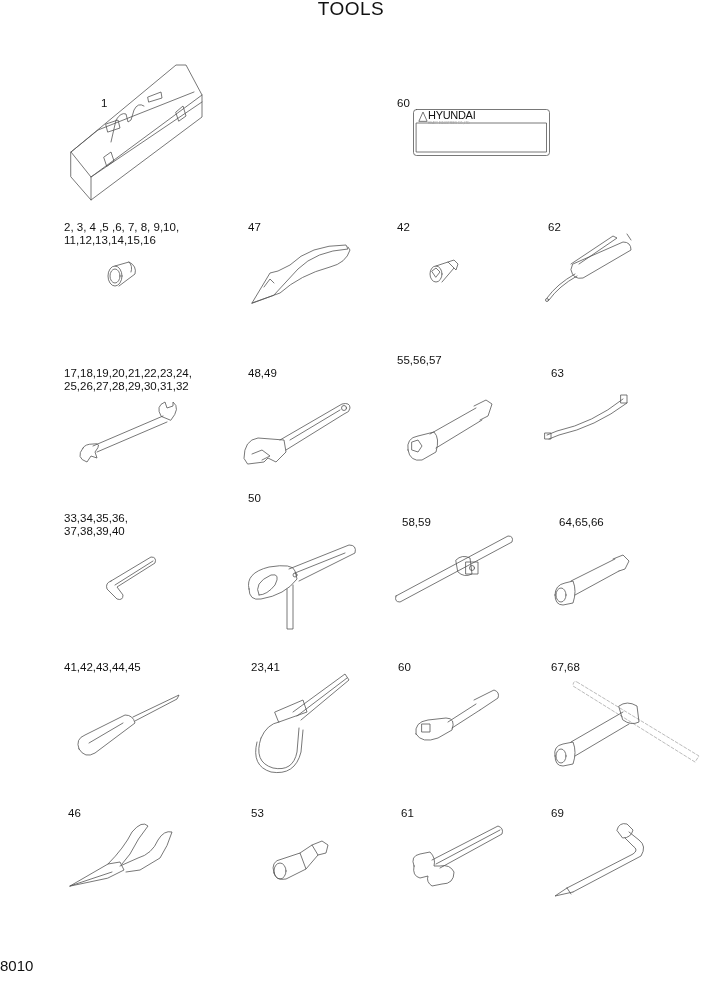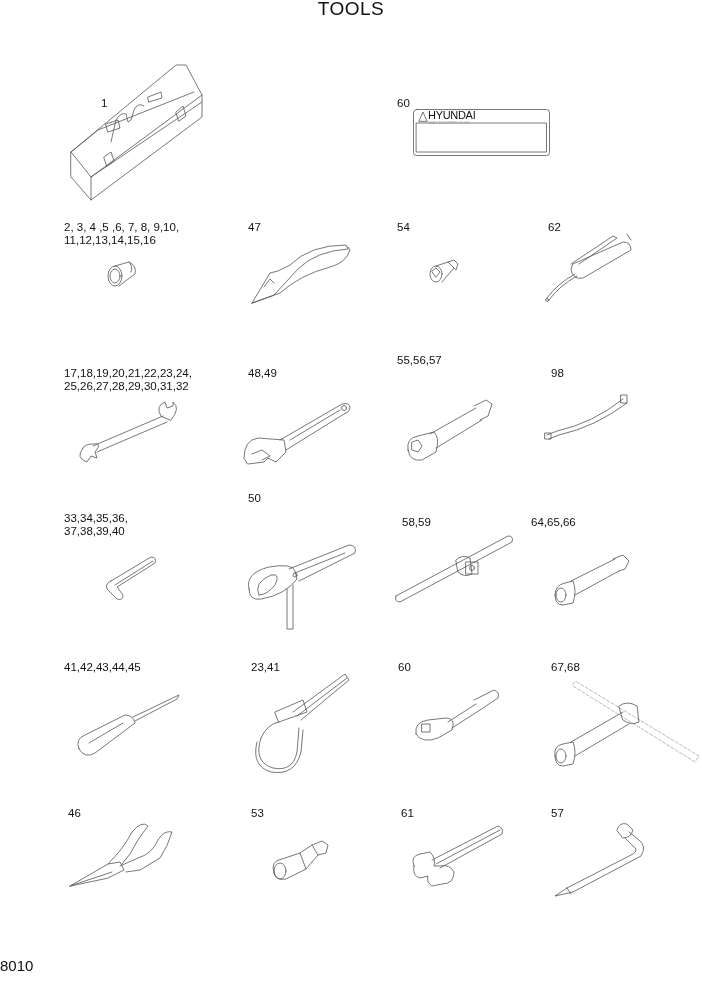--- a/index.html
+++ b/index.html
@@ -51,21 +51,21 @@
   <path d="M24 0 Q28 4 26 10"></path>
 </svg>
 
 <div class="label" style="left:248px;top:221px">47</div>
 <svg class="fig" style="left:250px;top:245px" width="110" height="65">
   <path d="M2 58 L20 28 L28 26 L40 20 Q60 0 96 0 L98 4 Q66 6 48 24 L24 50 Z"></path>
   <path d="M2 58 L30 48 Q50 30 80 22 Q96 18 100 5 L98 2"></path>
   <path d="M14 42 L20 34 L24 38"></path>
 </svg>
 
-<div class="label" style="left:397px;top:221px">54</div>
+<div class="label" style="left:397px;top:221px">42</div>
 <svg class="fig" style="left:428px;top:258px" width="40" height="30">
   <ellipse cx="8" cy="16" rx="6" ry="8"></ellipse>
   <path d="M8 8 L20 4 L26 10 L14 24"></path>
   <path d="M20 4 L26 2 L30 6 L28 12 L26 10"></path>
   <path d="M4 13 L8 10 L12 14 L8 19 Z"></path>
 </svg>
 
 <div class="label" style="left:548px;top:221px">62</div>
 <svg class="fig" style="left:543px;top:234px" width="95" height="80">
   <path d="M28 30 L70 2 L74 4 L36 30"></path>
@@ -96,21 +96,21 @@
 
 <div class="label" style="left:397px;top:354px">55,56,57</div>
 <svg class="fig" style="left:404px;top:398px" width="95" height="70">
   <path d="M4 52 Q2 40 14 38 L30 34 Q36 40 32 54 L18 62 Q6 64 4 52 Z"></path>
   <path d="M8 44 L14 42 L18 48 L14 54 L8 52 Z"></path>
   <path d="M26 36 L72 10"></path>
   <path d="M32 50 L78 22"></path>
   <path d="M70 8 L82 2 L88 6 L84 18 L76 22"></path>
 </svg>
 
-<div class="label" style="left:551px;top:367px">98</div>
+<div class="label" style="left:551px;top:367px">63</div>
 <svg class="fig" style="left:543px;top:393px" width="90" height="50">
   <path d="M4 42 L14 38 Q50 30 80 6"></path>
   <path d="M6 46 L16 42 Q52 34 84 10"></path>
   <rect x="2" y="40" width="6" height="6"></rect>
   <rect x="78" y="2" width="6" height="8"></rect>
 </svg>
 
 <div class="label" style="left:64px;top:512px">33,34,35,36,
 37,38,39,40</div>
 <svg class="fig" style="left:103px;top:555px" width="60" height="50">
@@ -129,21 +129,21 @@
 </svg>
 
 <div class="label" style="left:402px;top:516px">58,59</div>
 <svg class="fig" style="left:392px;top:530px" width="125" height="75">
   <path d="M4 66 L116 6 Q122 6 120 12 L8 72 Q2 72 4 66 Z"></path>
   <path d="M64 30 Q70 24 78 28 L80 44 Q72 48 66 42 Z"></path>
   <rect x="74" y="32" width="12" height="12"></rect>
   <circle cx="80" cy="38" r="2.5"></circle>
 </svg>
 
-<div class="label" style="left:531px;top:516px">64,65,66</div>
+<div class="label" style="left:559px;top:516px">64,65,66</div>
 <svg class="fig" style="left:553px;top:555px" width="80" height="55">
   <path d="M2 40 Q2 30 12 28 L20 26 Q24 36 20 48 L10 50 Q2 50 2 40 Z"></path>
   <ellipse cx="8" cy="40" rx="5" ry="7"></ellipse>
   <path d="M18 26 L62 4"></path>
   <path d="M22 40 L66 16"></path>
   <path d="M60 4 L70 0 L76 6 L72 14 L66 16"></path>
 </svg>
 
 <div class="label" style="left:64px;top:661px">41,42,43,44,45</div>
 <svg class="fig" style="left:75px;top:695px" width="110" height="70">
@@ -197,21 +197,21 @@
   <path d="M42 10 L52 6 L58 10 L56 18 L48 20"></path>
 </svg>
 
 <div class="label" style="left:401px;top:807px">61</div>
 <svg class="fig" style="left:410px;top:826px" width="100" height="65">
   <path d="M4 40 Q0 30 10 28 L20 26 Q26 32 24 40 L30 40 Q40 38 44 46 Q44 58 32 58 L22 60 Q16 56 18 50 L10 52 Q2 50 4 40 Z"></path>
   <path d="M22 34 L88 0 Q94 2 92 8 L30 42"></path>
   <path d="M26 38 L90 4"></path>
 </svg>
 
-<div class="label" style="left:551px;top:807px">57</div>
+<div class="label" style="left:551px;top:807px">69</div>
 <svg class="fig" style="left:553px;top:822px" width="100" height="80">
   <path d="M64 8 Q66 0 74 2 L80 8 Q78 16 70 16 Z"></path>
   <path d="M76 10 L86 18 Q94 24 88 34 L20 70"></path>
   <path d="M72 16 L80 24 Q86 28 80 32 L14 66"></path>
   <path d="M14 66 L2 74 L20 70"></path>
   <path d="M14 66 L18 72"></path>
 </svg>
 
 <div class="pagenum">8010</div>
 

